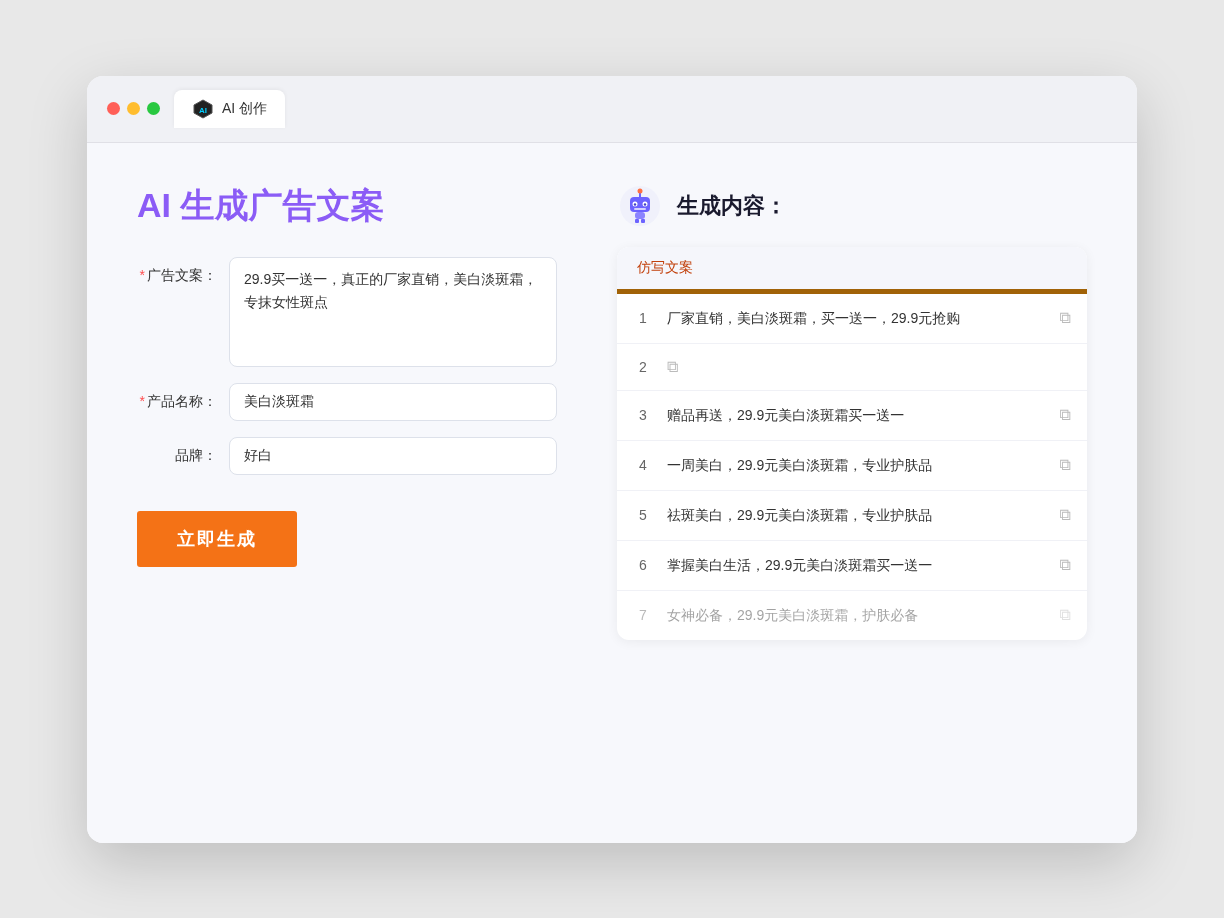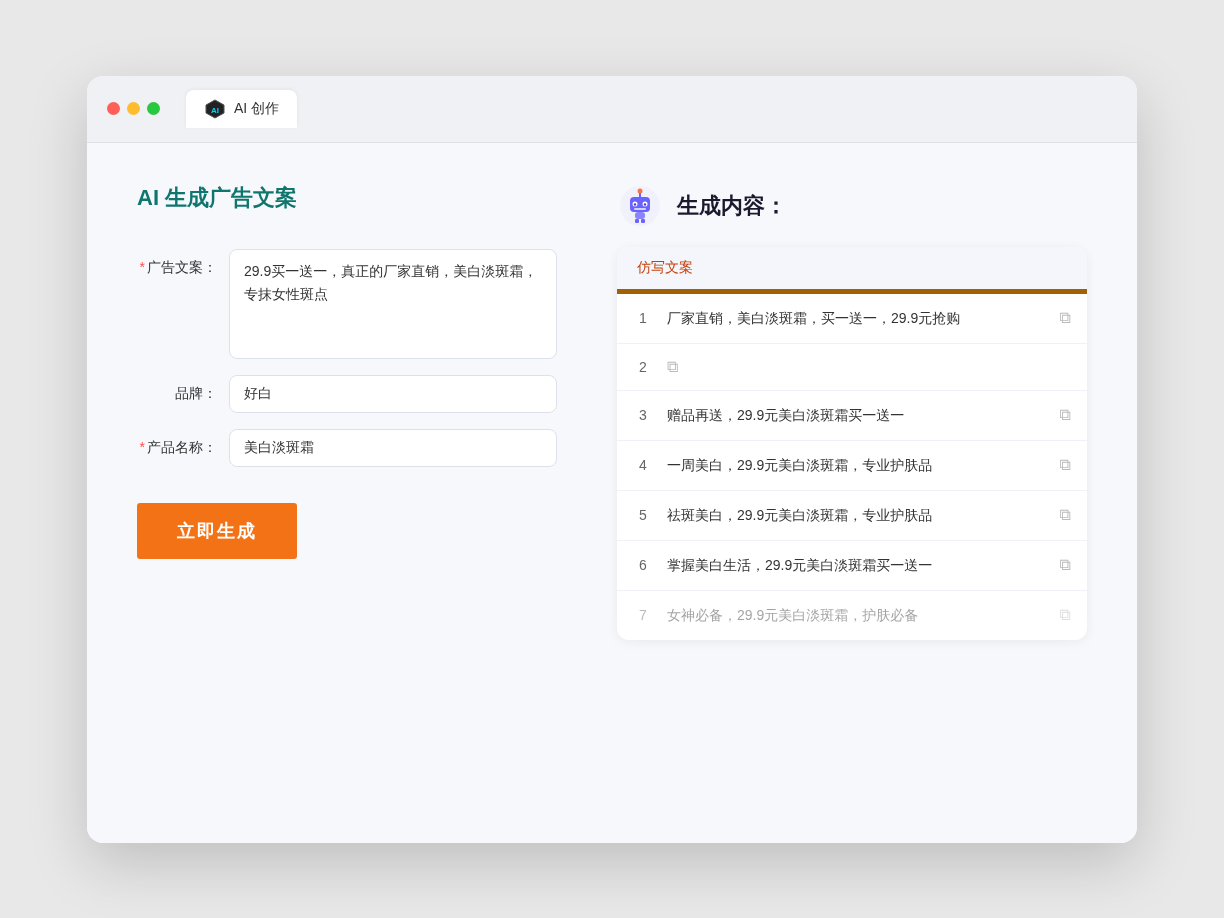--- a/index.html
+++ b/index.html
@@ -16,21 +16,21 @@
       background: #f5f6fa;
       border-radius: 16px;
       box-shadow: 0 20px 60px rgba(0,0,0,0.18);
       overflow: hidden;
     }
     .browser-titlebar {
       background: #f0f1f5;
       padding: 14px 20px;
       display: flex;
       align-items: center;
-      gap: 26px;
+      gap: 14px;
       border-bottom: 1px solid #e0e0e6;
     }
     .traffic-lights {
       display: flex;
       gap: 7px;
     }
     .traffic-light {
       width: 13px;
       height: 13px;
       border-radius: 50%;
@@ -58,24 +58,24 @@
       background: #f7f8fc;
       min-height: 700px;
       display: flex;
       gap: 60px;
     }
     
     .left-panel {
       flex: 0 0 420px;
     }
     .page-title {
-      font-size: 22px;
+      font-size: 34px;
       font-weight: 700;
-      color: #0f766e;
-      margin-bottom: 36px;
+      color: #8b5cf6;
+      margin-bottom: 28px;
     }
     .form-group {
       display: flex;
       align-items: flex-start;
       margin-bottom: 16px;
       gap: 12px;
     }
     .form-label {
       font-size: 14px;
       color: #333;
@@ -208,33 +208,33 @@
       
       <div class="form-group">
         <label class="form-label">
           <span class="required-star">*</span><span>广告文案：</span>
         </label>
         <textarea class="form-input" style="">29.9买一送一，真正的厂家直销，美白淡斑霜，专抹女性斑点</textarea>
       </div>
 
       
       <div class="form-group">
-        <label class="form-label">品牌：</label>
-        <input type="text" class="form-input" value="好白" style="">
-      </div>
-
-      
-      <div class="form-group">
         <label class="form-label">
           <span class="required-star">*</span><span>产品名称：</span>
         </label>
         <input type="text" class="form-input" value="美白淡斑霜" style="">
       </div>
 
       
+      <div class="form-group">
+        <label class="form-label">品牌：</label>
+        <input type="text" class="form-input" value="好白" style="">
+      </div>
+
+      
       <button class="generate-btn">立即生成</button>
     </div>
 
     <div class="right-panel">
       <div class="result-header">
 
         <svg class="robot-icon-wrap" viewBox="0 0 46 46" xmlns="http://www.w3.org/2000/svg">
           <circle cx="23" cy="23" r="20" fill="#f0f1fb"></circle>
 
           <rect x="13" y="14" width="20" height="15" rx="4" fill="#6c63ff"></rect>

